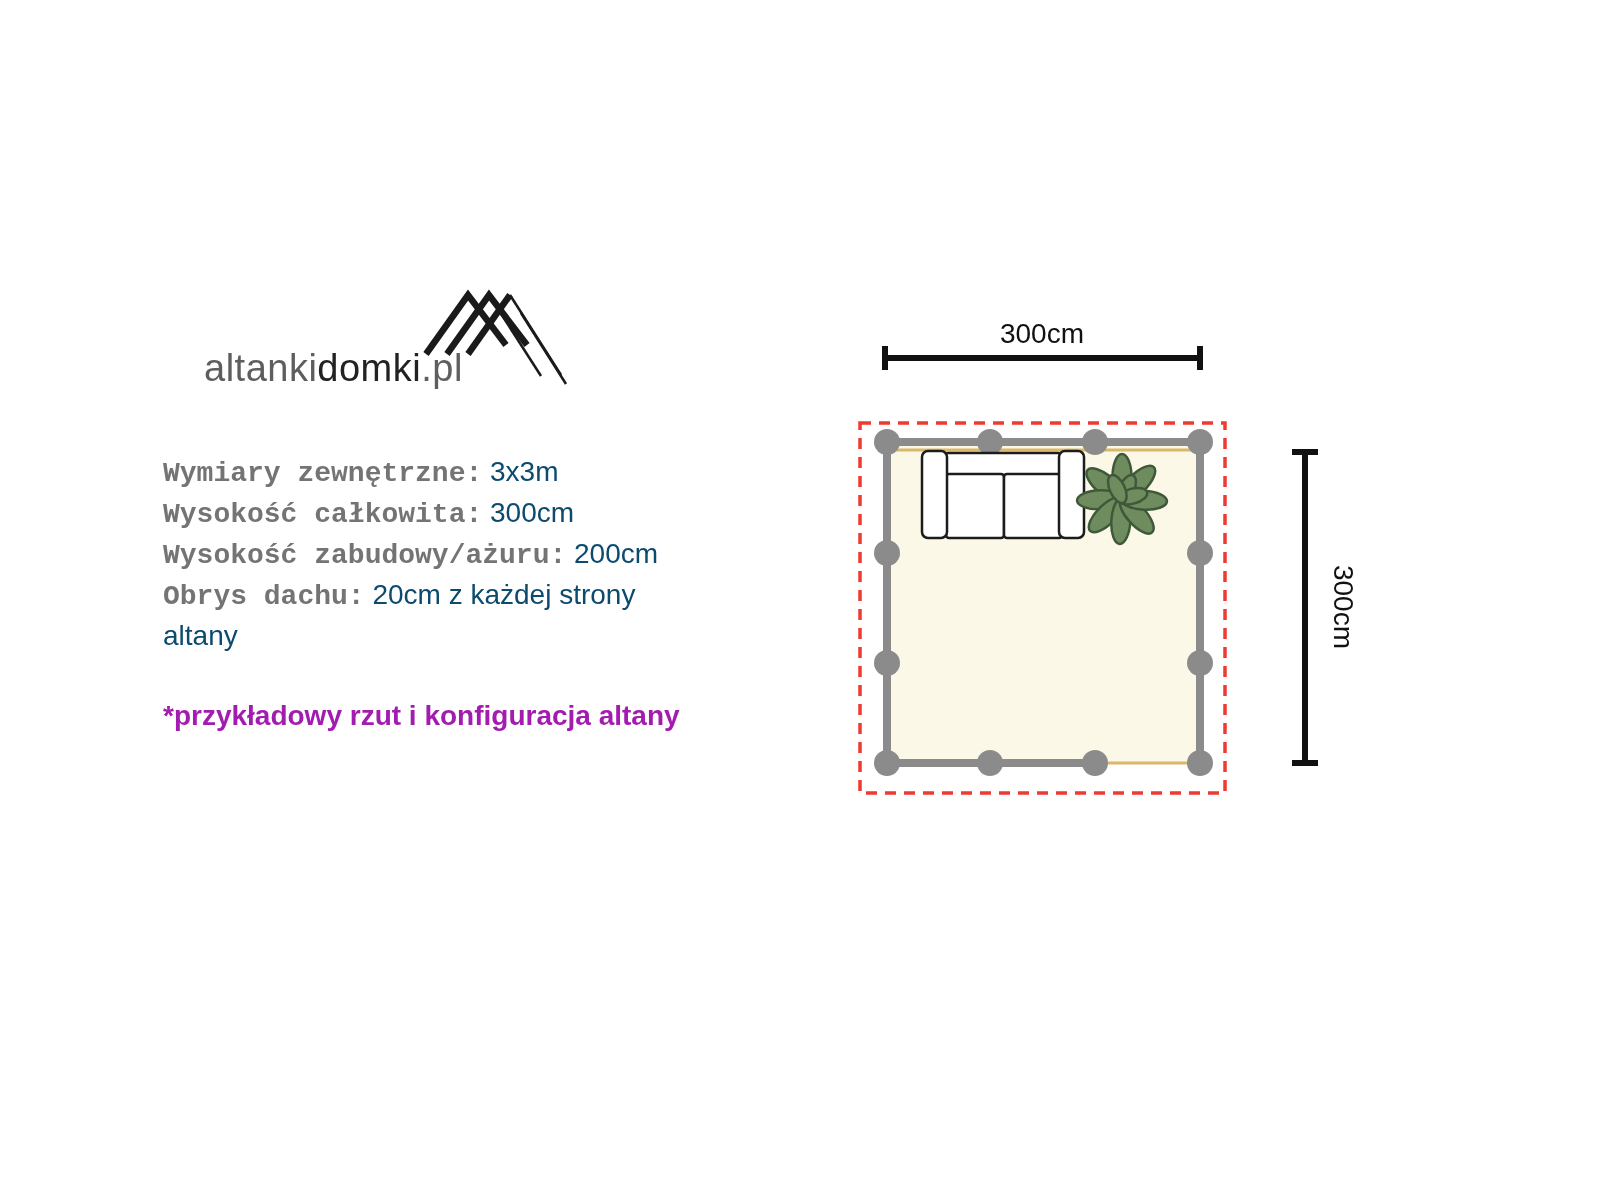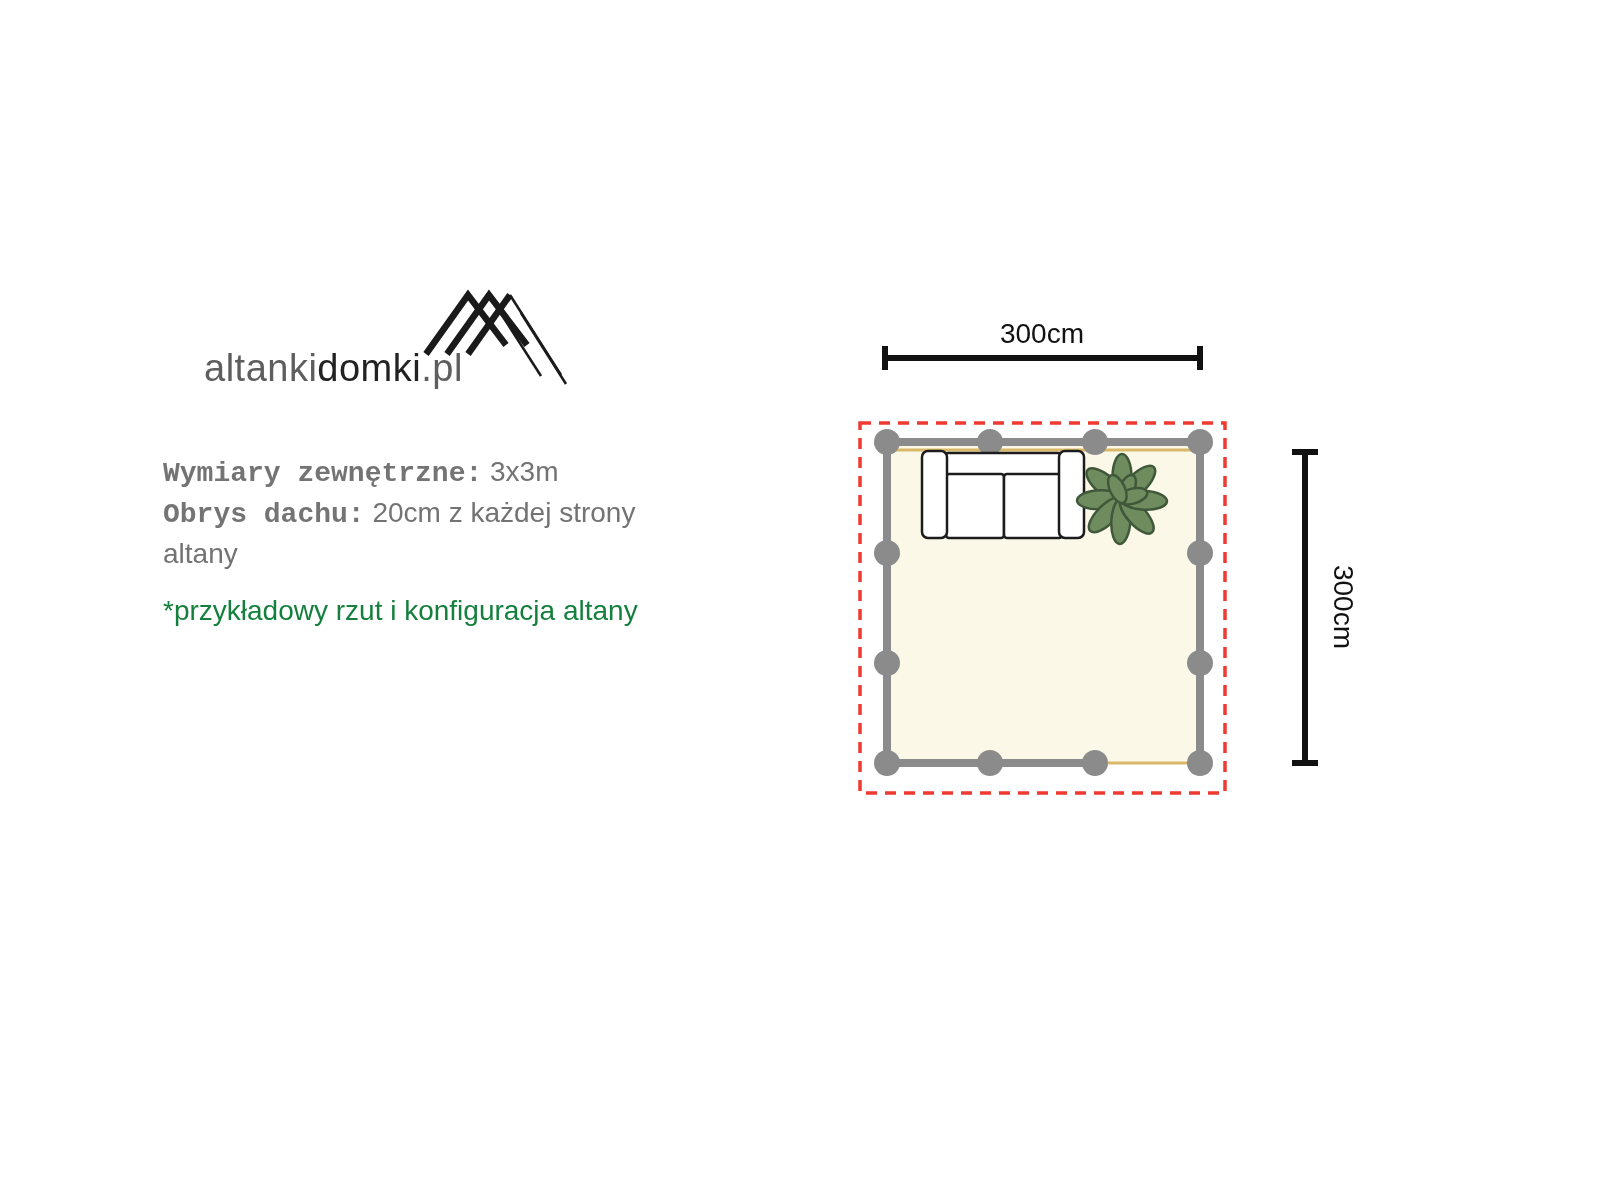--- a/index.html
+++ b/index.html
@@ -18,22 +18,22 @@
     color:#5e5e5e;white-space:nowrap;
   }
   .logo-text .lt-reg{color:#5e5e5e;font-weight:400;}
   .logo-text .lt-bold{color:#222222;font-weight:400;}
   
   .specs{
     position:absolute;left:163px;top:452px;width:548px;
     font-size:28px;line-height:39px;color:#8f8f8f;
   }
   .spec-line .sp-label{font-weight:700;color:#747474;font-family:Liberation Mono, monospace;}
-  .spec-line .sp-value{font-weight:400;color:#737373;}
-  .footnote{margin-top:18px;color:#15803d;font-weight:400;}
+  .spec-line .sp-value{font-weight:400;color:#0c4a6e;}
+  .footnote{margin-top:41px;color:#a21caf;font-weight:700;}
   
   .plan{position:absolute;left:840px;top:300px;width:520px;height:520px;}
   .plan text{font-family:"Liberation Sans", sans-serif;font-size:28px;font-weight:400;}
 </style>
 </head>
 <body>
 
 <div class="canvas">
 
   <svg class="logo-icon" viewBox="0 0 150 114" fill="none">
@@ -50,20 +50,28 @@
   </svg>
 
   <div class="logo-text">
     <span class="lt-reg">altanki</span><span class="lt-bold">domki</span><span class="lt-reg">.pl</span>
   </div>
 
   <div class="specs">
     <div class="spec-line">
       <span class="sp-label">Wymiary zewnętrzne:</span>
       <span class="sp-value">3x3m</span>
+    </div>
+    <div class="spec-line">
+      <span class="sp-label">Wysokość całkowita:</span>
+      <span class="sp-value">300cm</span>
+    </div>
+    <div class="spec-line">
+      <span class="sp-label">Wysokość zabudowy/ażuru:</span>
+      <span class="sp-value">200cm</span>
     </div>
     <div class="spec-line">
       <span class="sp-label">Obrys dachu:</span>
       <span class="sp-value">20cm z każdej strony altany</span>
     </div>
     <div class="footnote">*przykładowy rzut i konfiguracja altany</div>
   </div>
 
   <svg class="plan" viewBox="0 0 520 520">
 

